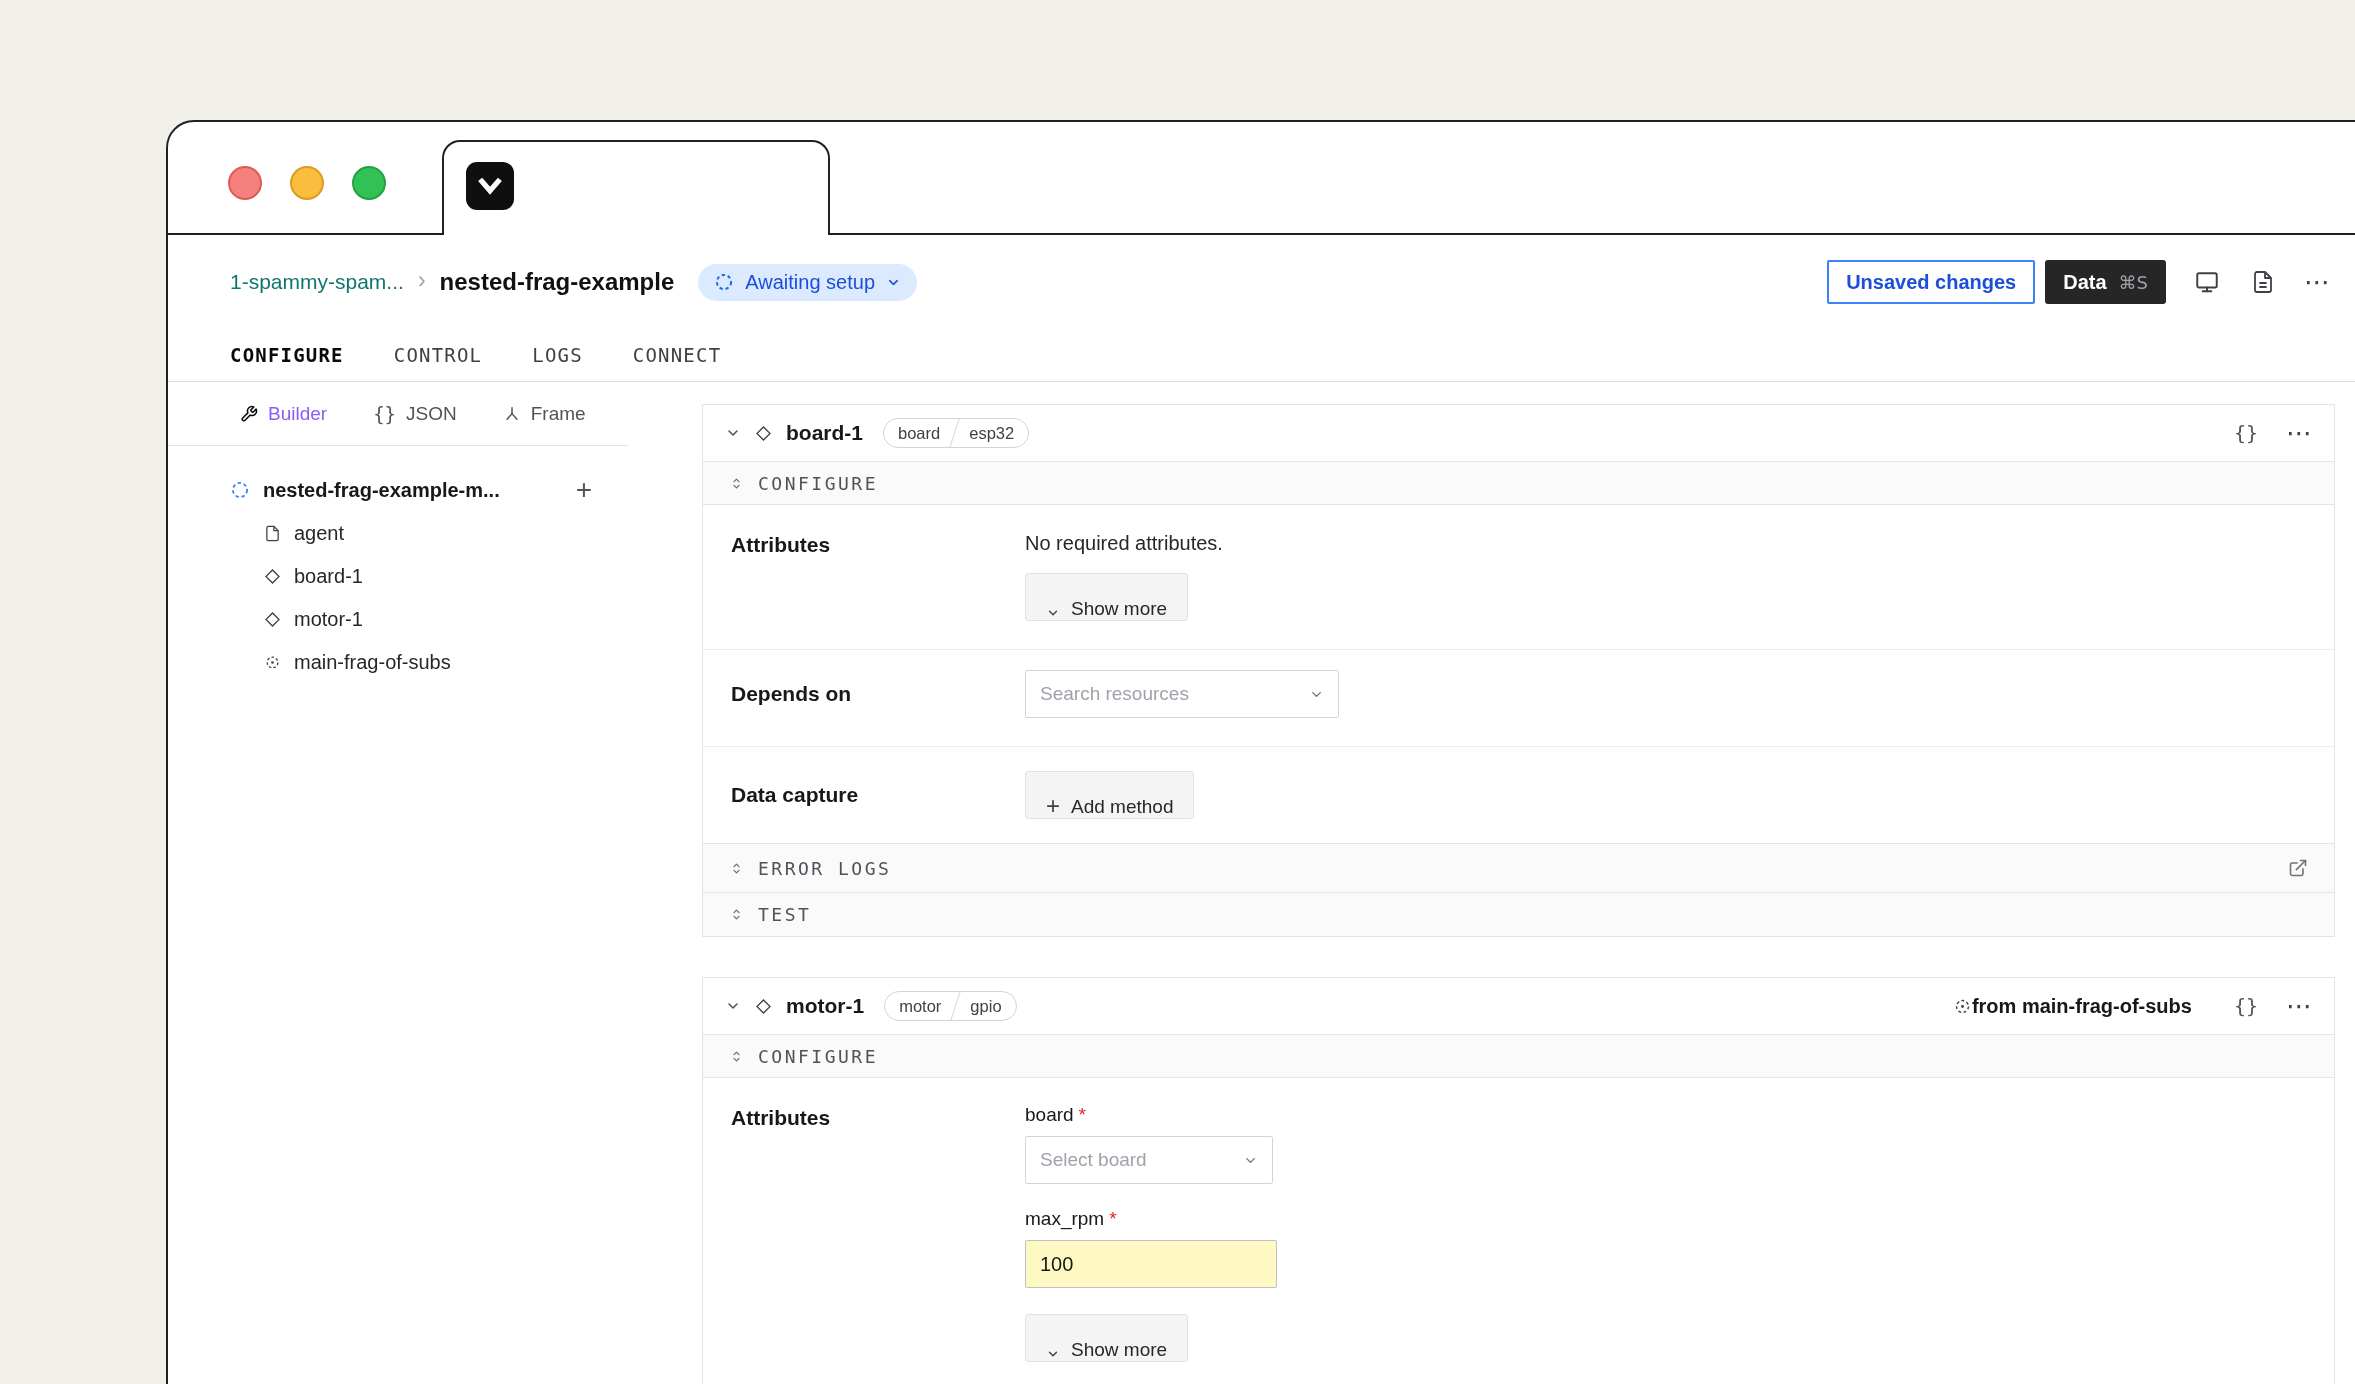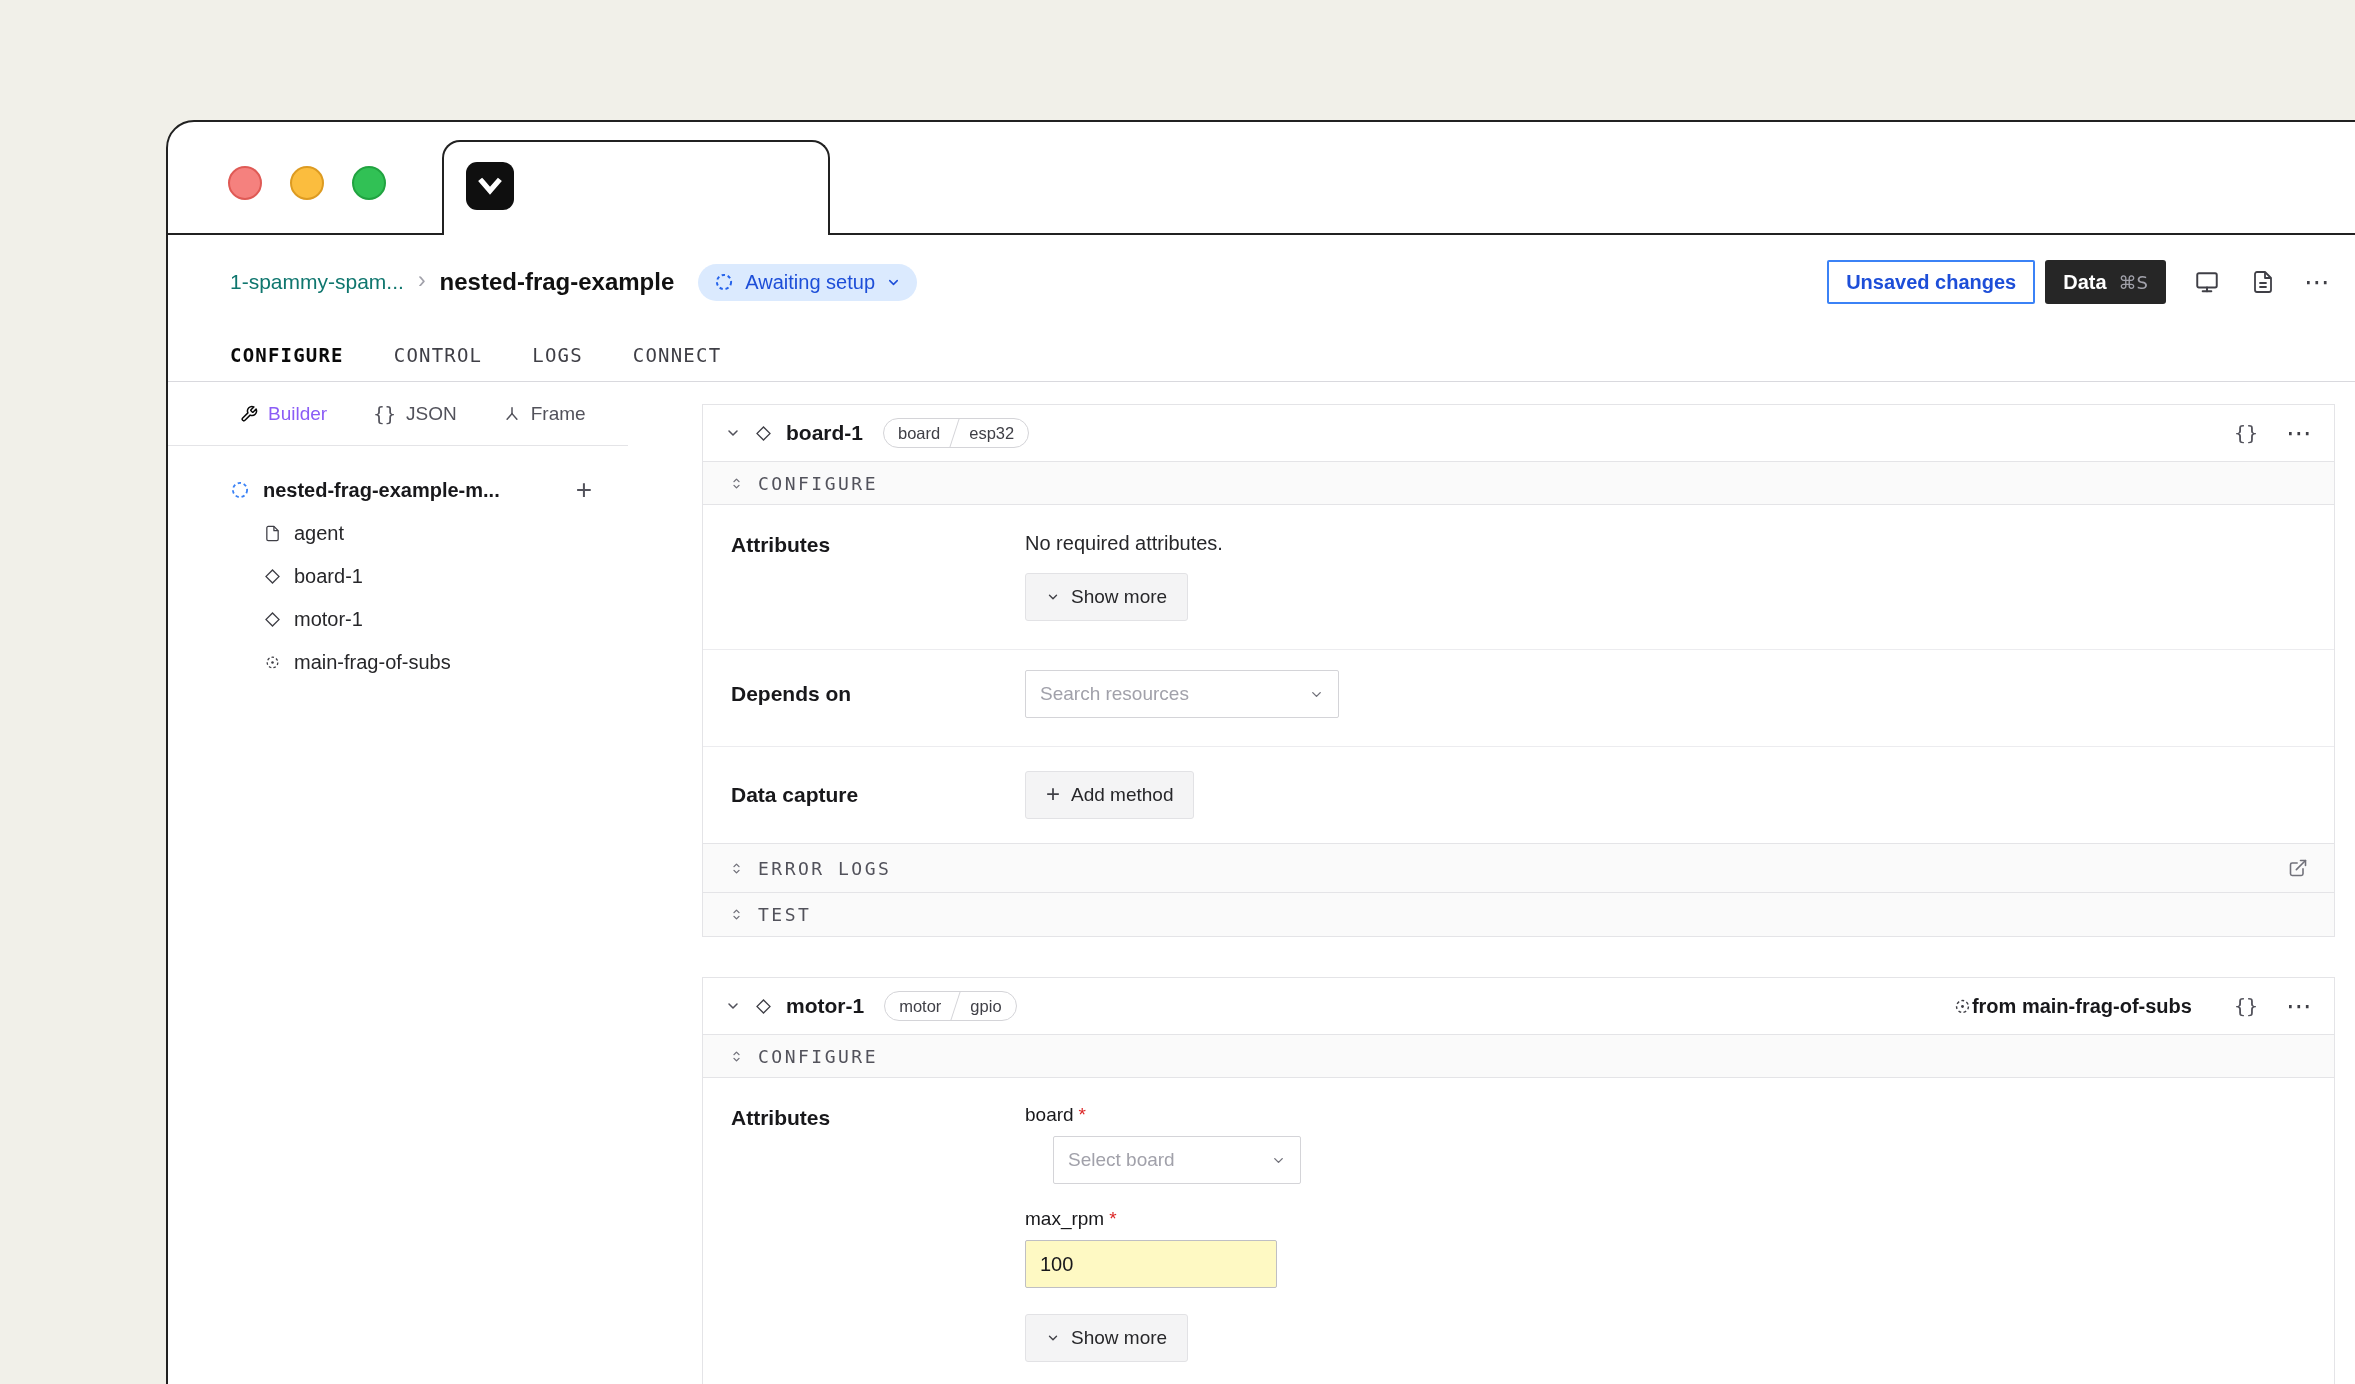--- a/index.html
+++ b/index.html
@@ -106,36 +106,36 @@
 
   .field-row { display: flex; padding: 26px 28px 28px 28px; border-bottom: 1px solid #ececef; }
   .field-row.center { align-items: center; padding-top: 20px; }
   .field-row.capture { padding-top: 24px; padding-bottom: 24px; border-bottom: none; }
   .row-label { width: 294px; flex: none; font-size: 21px; font-weight: 600; padding-top: 2px; }
   .field-row.center .row-label { padding-top: 0; }
   .row-content { display: flex; flex-direction: column; align-items: flex-start; }
   .empty-text { font-size: 20px; color: #27272a; line-height: 24px; }
 
   .ghost-btn {
-    display: inline-flex; align-items: center; gap: 11px; height: 48px; padding: 0 20px;
+    display: inline-flex; align-items: flex-end; gap: 11px; height: 48px; padding: 0 20px;
     background: #f4f4f5; border: 1px solid #e2e2e5; border-radius: 3px;
     font-size: 19px; color: #27272a; cursor: pointer; font-family: inherit;
   }
   .ghost-btn .plus-glyph { font-size: 24px; font-weight: 400; color: #3f3f46; line-height: 1; margin-top: -2px; }
   .mt18 { margin-top: 18px; }
   .mt26 { margin-top: 26px; }
 
   .select {
     height: 48px; display: flex; align-items: center; justify-content: space-between;
     border: 1px solid #d4d4d8; border-radius: 2px; background: #fff; padding: 0 14px;
     cursor: pointer;
   }
   .select .placeholder { font-size: 19px; color: #a1a1aa; }
   .w314 { width: 314px; }
-  .w248 { width: 248px; margin-left: 28px; }
+  .w248 { width: 248px; }
 
   .f-label { font-size: 19px; color: #18181b; margin-bottom: 10px; }
   .f-label .req { color: #dc2626; margin-left: 5px; }
   .f-label.second { margin-top: 24px; }
   .text-input {
     width: 252px; height: 48px; border: 1px solid #bfbfc4; border-radius: 2px;
     padding: 0 14px; font-size: 20px; color: #18181b; font-family: inherit; background: #fef9c3;
   }
   .attrs2 { padding-bottom: 36px; }
   svg { display: block; }

